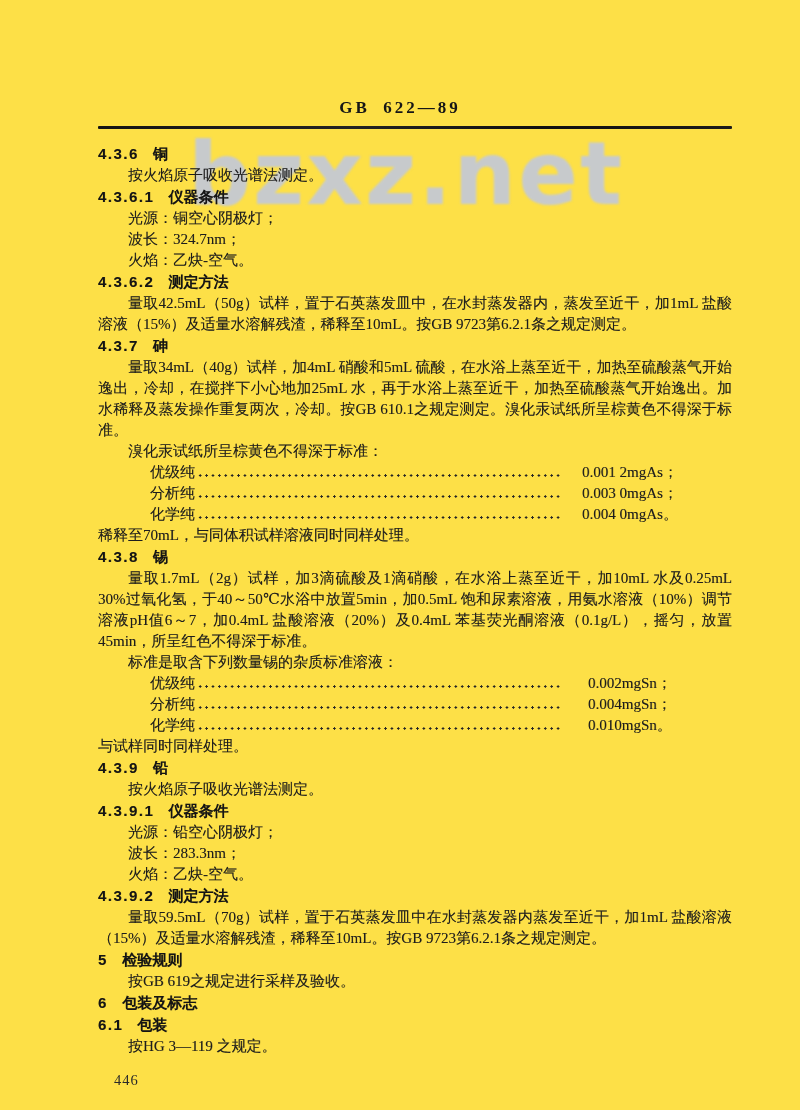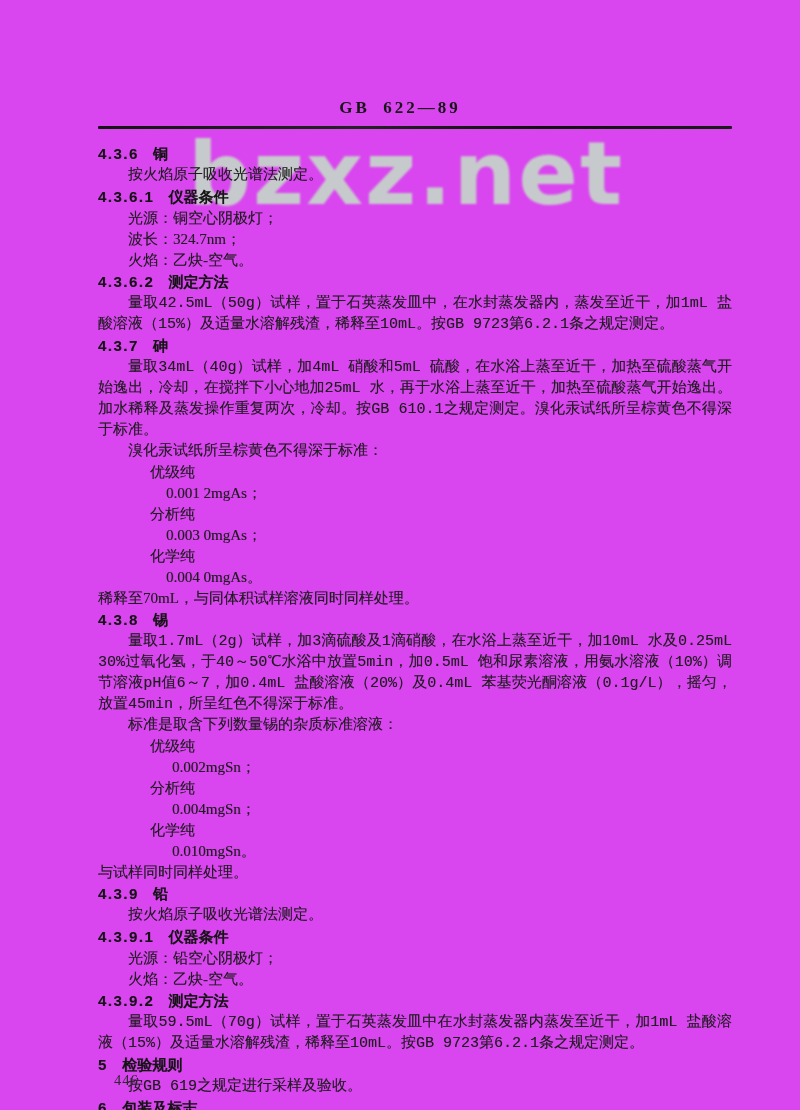--- a/index.html
+++ b/index.html
@@ -1,20 +1,20 @@
 <!DOCTYPE html>
 <html><head>
 <meta charset="utf-8">
 <style>
   html,body{margin:0;padding:0;background:#888;}
   .page{
     position:relative;
     width:800px;height:1110px;
     margin:0 auto;
-    background:#d946ef;
+    background:#fde047;
     overflow:hidden;
     font-family:"Liberation Serif","DejaVu Serif",serif;
     color:#1d1d1d;
   }
   .watermark{
     position:absolute;
     left:188px;top:122px;
     font-family:"DejaVu Sans","Liberation Sans",sans-serif;
     font-weight:700;
     font-size:88px;
@@ -56,29 +56,28 @@
   }
   .chapter{
     font-weight:bold;color:#141414;
     margin-top:11px;margin-bottom:9px;
   }
   .chapter .num{
     font-family:"Liberation Sans","DejaVu Sans",sans-serif;
     margin-right:16px;
   }
   .h36{margin-top:6px;margin-bottom:2px;}
-  .p{text-indent:2em;text-align:justify;font-family:Liberation Mono, monospace;}
+  .p{text-indent:2em;text-align:justify;}
   .spec{padding-left:2em;}
   .cont{text-indent:0;}
   .dotted-row{
     display:flex;
     align-items:baseline;
     padding-left:52px;
     padding-right:38px;
-    flex-direction:column;
   }
   .dotted-row .leader{
     flex:1;
     height:13px;
     align-self:center;
     margin:0 5px 0 2px;
     transform:translateY(3px);
     background:radial-gradient(circle,#252525 1.05px,rgba(0,0,0,0) 1.35px) left center / 6.4px 13px repeat-x;
   }
   .dotted-row .value{
@@ -174,20 +173,21 @@
 
       <div class="h3">
         <span class="num">4.3.9</span><span>铅</span>
       </div>
       <div class="p">按火焰原子吸收光谱法测定。</div>
 
       <div class="h4">
         <span class="num">4.3.9.1</span><span>仪器条件</span>
       </div>
       <div class="spec">光源：铅空心阴极灯；</div>
+      <div class="spec">波长：283.3nm；</div>
       <div class="spec">火焰：乙炔-空气。</div>
 
       <div class="h4">
         <span class="num">4.3.9.2</span><span>测定方法</span>
       </div>
       <div class="p">量取59.5mL（70g）试样，置于石英蒸发皿中在水封蒸发器内蒸发至近干，加1mL 盐酸溶液（15%）及适量水溶解残渣，稀释至10mL。按GB 9723第6.2.1条之规定测定。</div>
 
       <div class="chapter">
         <span class="num">5</span><span>检验规则</span>
       </div>

